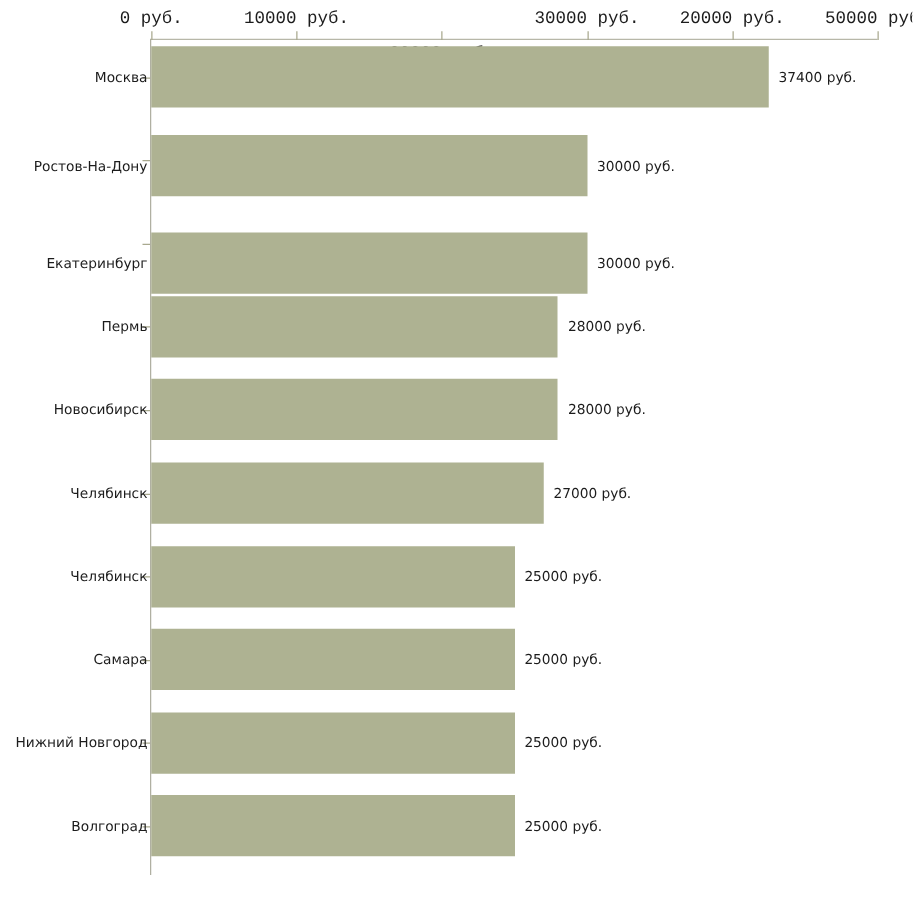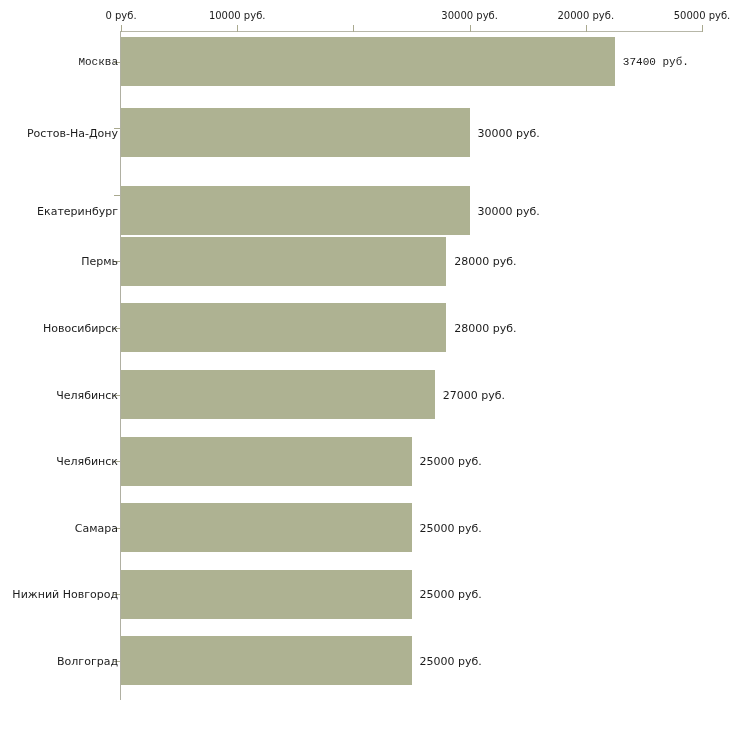--- a/index.html
+++ b/index.html
@@ -42,24 +42,25 @@
     position: absolute;
     top: 25px;
     width: 1px;
     height: 7px;
     background: #a9a98f;
   }
   .x-tick-label {
     position: absolute;
     top: 9px;
     transform: translateX(-50%);
-    font-size: 10px;
+    font-size: 14px;
     color: #1c1c1c;
     white-space: nowrap;
     line-height: 13px;
+    font-family: Liberation Mono, monospace;
   }
 
   .y-tick {
     position: absolute;
     left: 114px;
     width: 6px;
     height: 1px;
     background: #a9a98f;
   }
 
@@ -125,21 +126,21 @@
       <div class="y-tick" style="top: 195px;"></div>
       <div class="y-tick" style="top: 261px;"></div>
       <div class="y-tick" style="top: 328px;"></div>
       <div class="y-tick" style="top: 395px;"></div>
       <div class="y-tick" style="top: 461px;"></div>
       <div class="y-tick" style="top: 528px;"></div>
       <div class="y-tick" style="top: 594px;"></div>
       <div class="y-tick" style="top: 661px;"></div>
     </div>
   <div id="bars">
-      <div class="bar-row" style="top: 37px; height: 49px; font-family: Liberation Mono, monospace;">
+      <div class="bar-row" style="top: 37px; height: 49px;">
         <div class="cat-label">Москва</div>
         <div class="bar" style="width: 493.85px; background: rgb(174, 178, 146);"></div>
         <div class="bar-value" style="left: 622.85px;">37400 руб.</div>
       </div>
       <div class="bar-row" style="top: 108px; height: 49px;">
         <div class="cat-label">Ростов-На-Дону</div>
         <div class="bar" style="width: 348.6px; background: rgb(174, 178, 146);"></div>
         <div class="bar-value" style="left: 477.6px;">30000 руб.</div>
       </div>
       <div class="bar-row" style="top: 186px; height: 49px;">

